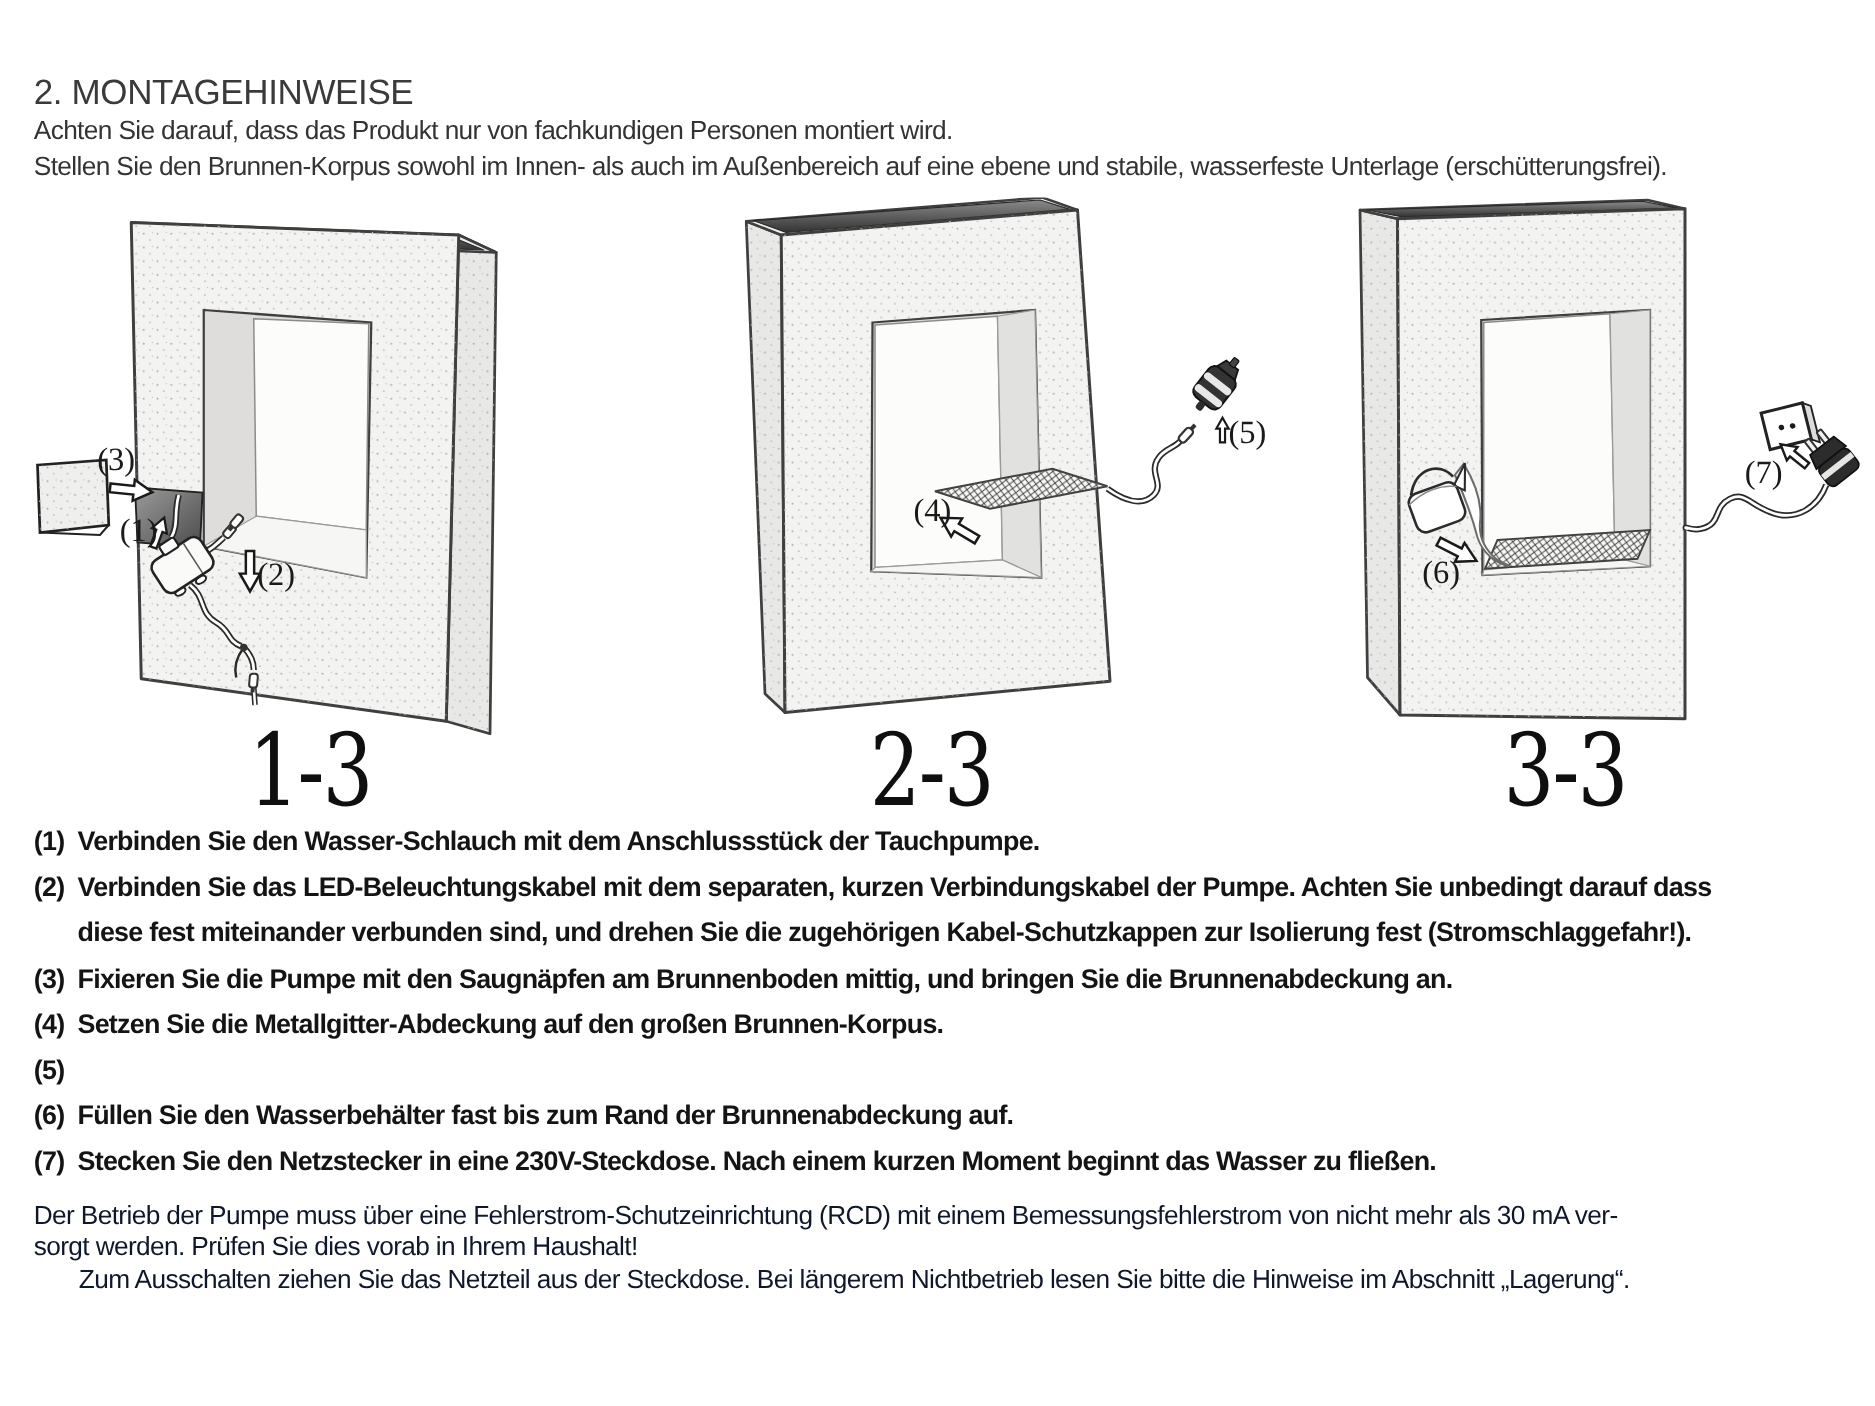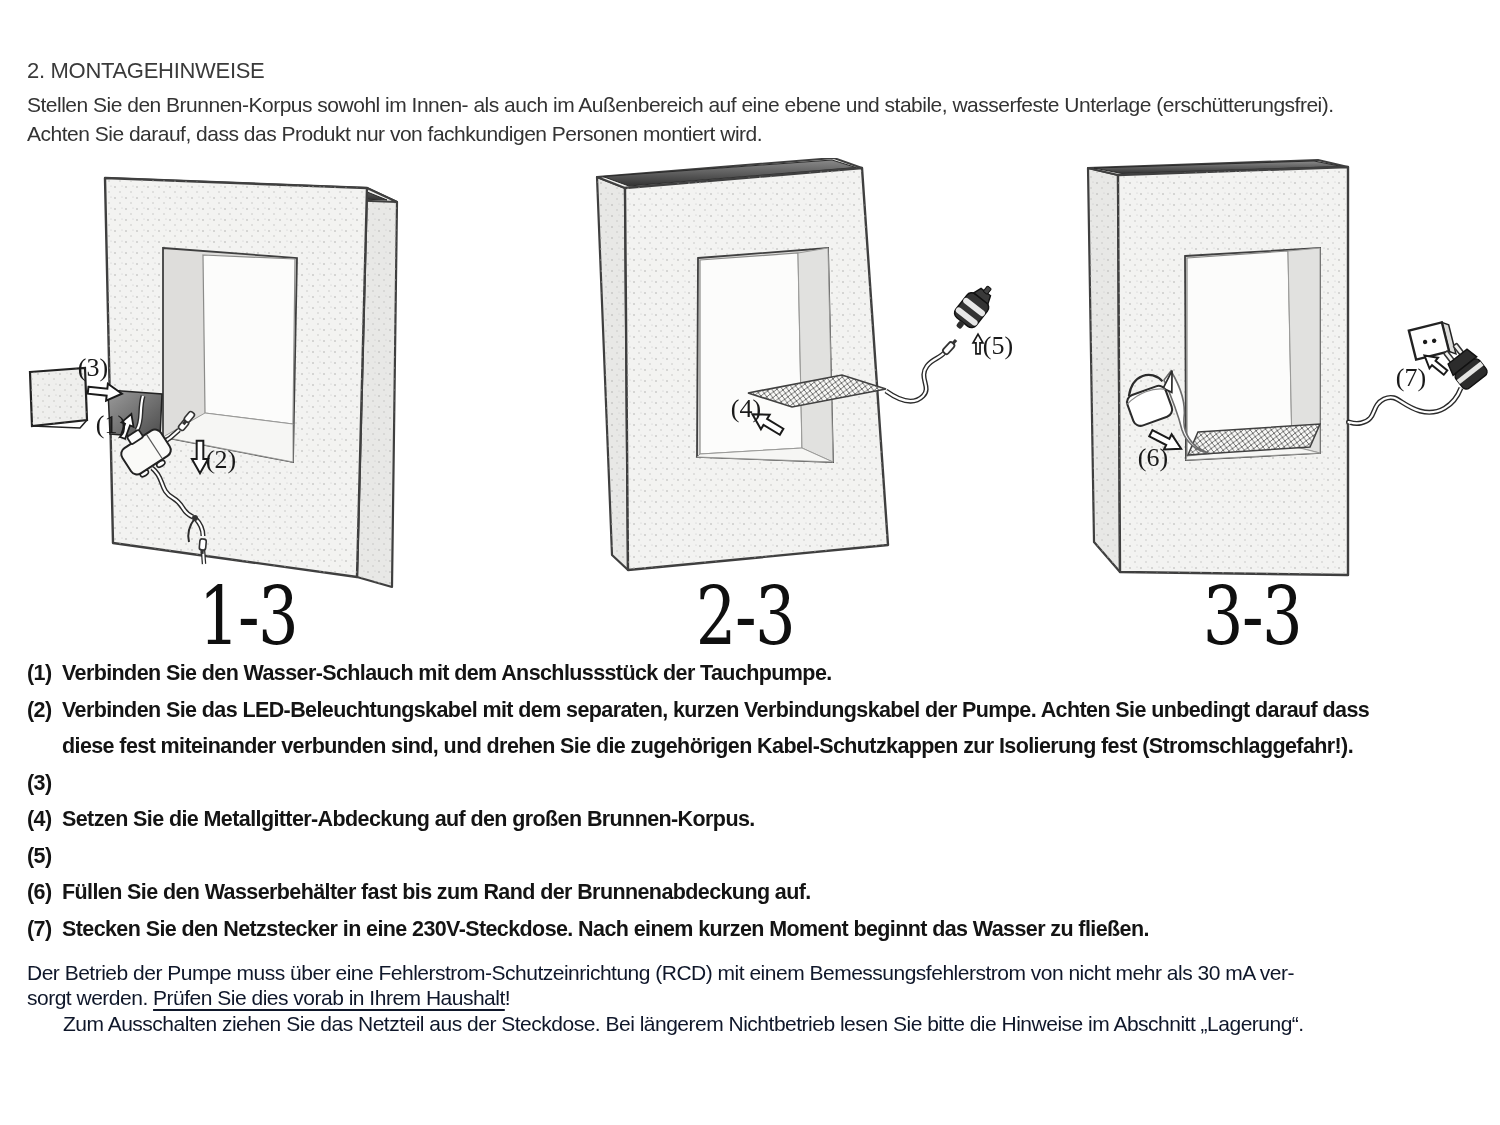--- a/index.html
+++ b/index.html
@@ -2,21 +2,21 @@
 <html><head>
 <meta charset="utf-8">
 <style>
   html,body{margin:0;padding:0;}
   body{
     width:1500px;height:1125px;background:#ffffff;overflow:hidden;position:relative;
     font-family:"Liberation Sans",sans-serif;
   }
   .abs{position:absolute;}
   .page-title{
-    left:27px;top:58px;font-size:22px;color:#3a3a3a;letter-spacing:-0.3px;
+    left:27px;top:58px;font-size:28px;color:#3a3a3a;letter-spacing:-0.3px;
   }
   .intro{
     left:27px;top:90px;font-size:21px;line-height:29px;color:#333333;letter-spacing:-0.5px;
     width:1450px;white-space:nowrap;
   }
   .diagram{position:absolute;}
   .step-caption{
     position:absolute;width:220px;text-align:center;
     font-family:"DejaVu Serif",serif;font-size:80px;line-height:1;color:#0f0f0f;
     transform:scaleX(0.8);transform-origin:center;letter-spacing:-2px;
@@ -27,30 +27,30 @@
     font-size:21.5px;font-weight:bold;color:#141414;letter-spacing:-0.6px;
   }
   .ins{display:flex;line-height:36.5px;white-space:nowrap;}
   .ins .num{flex:0 0 35px;}
   .ins.cont{padding-left:35px;}
   .footer{
     left:27px;top:960px;width:1455px;font-size:21px;line-height:25px;color:#0f172a;
     letter-spacing:-0.5px;white-space:nowrap;
   }
   .footer .l3{margin-top:1px;margin-left:36px;}
-  .ul{text-decoration:underline;text-decoration-thickness:2px;text-underline-offset:4px;}
+  .ul{text-decoration-thickness:2px;text-underline-offset:4px;}
   svg{display:block;}
 </style>
 </head>
 <body>
 
 <div class="abs page-title">2. MONTAGEHINWEISE</div>
 <div class="abs intro">
+  <div>Achten Sie darauf, dass das Produkt nur von fachkundigen Personen montiert wird.</div>
   <div>Stellen Sie den Brunnen-Korpus sowohl im Innen- als auch im Außenbereich auf eine ebene und stabile, wasserfeste Unterlage (erschütterungsfrei).</div>
-  <div>Achten Sie darauf, dass das Produkt nur von fachkundigen Personen montiert wird.</div>
 </div>
 
 <svg class="diagram" style="left:25px;top:162px;" width="450" height="470" viewBox="0 0 450 470">
   <defs>
     <pattern id="sp1" width="11" height="11" patternUnits="userSpaceOnUse">
       <circle cx="2" cy="3" r="0.8" fill="#aeaeac"></circle>
       <circle cx="7" cy="8" r="0.7" fill="#bcbcba"></circle>
       <circle cx="9" cy="2" r="0.6" fill="#c6c6c4"></circle>
     </pattern>
     <linearGradient id="tr1" x1="0" y1="0" x2="0" y2="1">
@@ -285,20 +285,21 @@
     <span class="num">(1)</span>
     <span class="txt">Verbinden Sie den Wasser-Schlauch mit dem Anschlussstück der Tauchpumpe.</span>
   </div>
   <div class="ins">
     <span class="num">(2)</span>
     <span class="txt">Verbinden Sie das LED-Beleuchtungskabel mit dem separaten, kurzen Verbindungskabel der Pumpe. Achten Sie unbedingt darauf dass</span>
   </div>
   <div class="ins cont">diese fest miteinander verbunden sind, und drehen Sie die zugehörigen Kabel-Schutzkappen zur Isolierung fest (Stromschlaggefahr!).</div>
   <div class="ins">
     <span class="num">(3)</span>
+    <span class="txt">Fixieren Sie die Pumpe mit den Saugnäpfen am Brunnenboden mittig, und bringen Sie die Brunnenabdeckung an.</span>
   </div>
   <div class="ins">
     <span class="num">(4)</span>
     <span class="txt">Setzen Sie die Metallgitter-Abdeckung auf den großen Brunnen-Korpus.</span>
   </div>
   <div class="ins">
     <span class="num">(5)</span>
   </div>
   <div class="ins">
     <span class="num">(6)</span>

